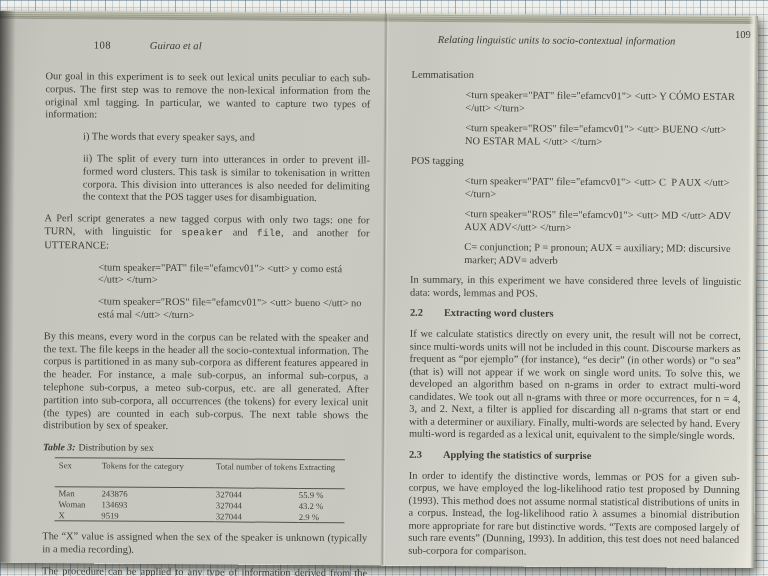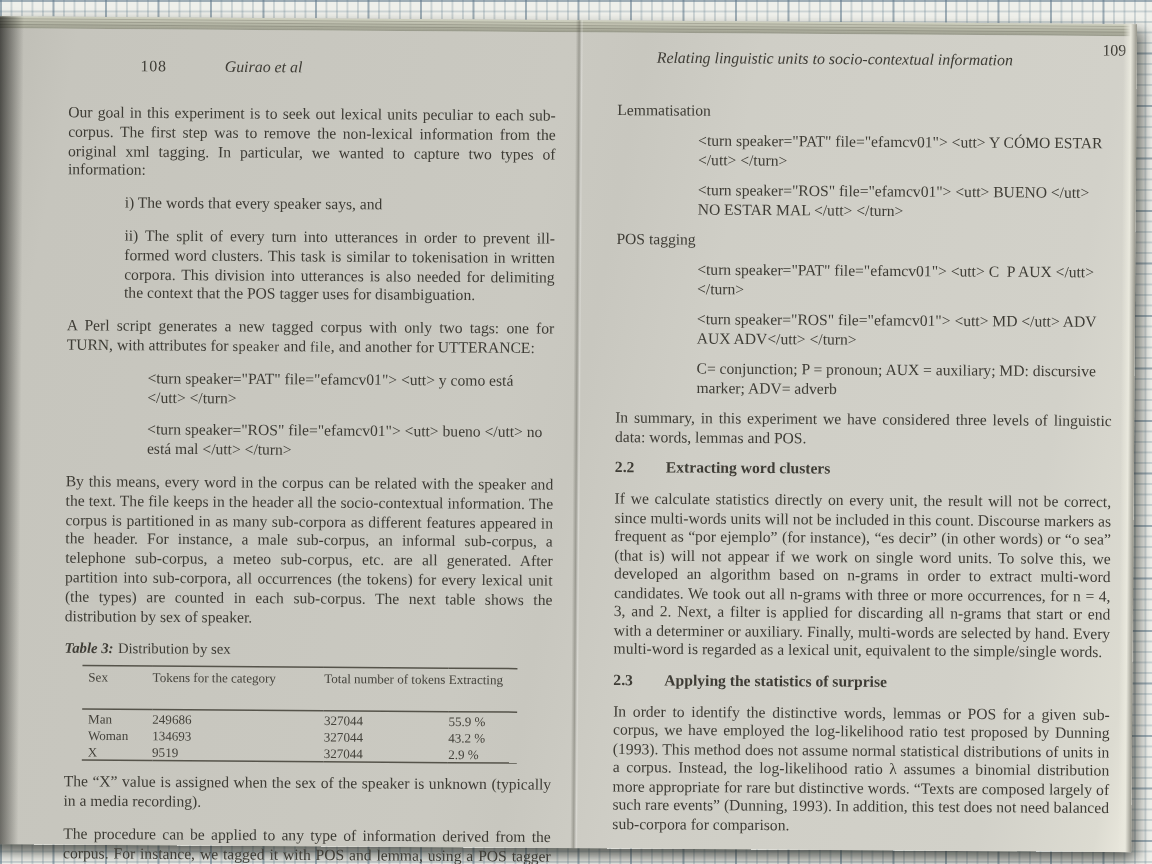--- a/index.html
+++ b/index.html
@@ -47,21 +47,21 @@
   .page-head{font-size:10.6px;margin-bottom:20px;}
   .left-head .pageno{letter-spacing:0.5px;margin-left:48px;}
   .left-head .running{font-style:italic;margin-left:36px;}
   .right-head{position:relative;margin-bottom:24px;}
   .right-head .running{font-style:italic;margin-left:26px;}
   .right-head .pageno{position:absolute;right:-8px;top:-7px;}
   .para{font-size:10.4px;line-height:12.8px;text-align:justify;margin:0 0 9px 0;}
   .page-right .para{line-height:12.5px;margin-bottom:8px;}
   .indent1{margin-left:38px;}
   .code{margin-left:54px;text-align:left;}
-  .mono{font-family:Liberation Serif, serif;font-size:9.6px;letter-spacing:0.3px;}
+  .mono{font-family:Liberation Mono, monospace;font-size:9.6px;letter-spacing:0.3px;}
   .caption{font-size:9.8px;margin:4px 0 5px 0;}
   .caption b{margin-right:3px;font-style:italic;}
   .datatable{
     border-collapse:collapse;table-layout:fixed;width:290px;margin:0 0 9px 12px;
     font-size:8.7px;color:#44423b;
   }
   .datatable thead th{
     font-weight:normal;text-align:left;padding:2px 0 16px 0;
     border-top:1.6px solid #55534a;border-bottom:1px solid #55534a;
   }
@@ -84,40 +84,40 @@
 
   <div class="page page-left">
     <div class="page-head left-head">
       <span class="pageno">108</span>
       <span class="running">Guirao et al</span>
     </div>
 
     <p class="para">Our goal in this experiment is to seek out lexical units peculiar to each sub-corpus. The first step was to remove the non-lexical information from the original xml tagging.  In particular, we wanted to capture two types of information:</p>
     <p class="para indent1">i) The words that every speaker says, and</p>
     <p class="para indent1">ii) The split of every turn into utterances in order to prevent ill-formed word clusters. This task is similar to tokenisation in written corpora. This division into utterances is also needed for delimiting the context that the POS tagger uses for disambiguation.</p>
-    <p class="para"><span>A Perl script generates a new tagged corpus with only two tags: one for TURN, with attributes for </span><span class="mono">speaker</span><span> and </span><span class="mono">file</span><span>, and another for UTTERANCE:</span></p>
+    <p class="para"><span>A Perl script generates a new tagged corpus with only two tags: one for TURN, with linguistic for </span><span class="mono">speaker</span><span> and </span><span class="mono">file</span><span>, and another for UTTERANCE:</span></p>
     <p class="para code">&lt;turn speaker="PAT" file="efamcv01"&gt; &lt;utt&gt; y como está &lt;/utt&gt; &lt;/turn&gt;</p>
     <p class="para code">&lt;turn speaker="ROS" file="efamcv01"&gt; &lt;utt&gt; bueno &lt;/utt&gt; no está mal &lt;/utt&gt; &lt;/turn&gt;</p>
     <p class="para">By this means, every word in the corpus can be related with the speaker and the text. The file keeps in the header all the socio-contextual information. The corpus is partitioned in as many sub-corpora as different features appeared in the header. For instance, a male sub-corpus, an informal sub-corpus, a telephone sub-corpus, a meteo sub-corpus, etc. are all generated. After partition into sub-corpora, all occurrences (the tokens) for every lexical unit (the types) are counted in each sub-corpus. The next table shows the distribution by sex of speaker.</p>
 
     <p class="caption"><b>Table 3:</b><span>Distribution by sex</span></p>
 
     <table class="datatable">
       <thead>
         <tr>
           <th>Sex</th>
           <th>Tokens for the category</th>
           <th>Total number of tokens</th>
           <th>Extracting</th>
         </tr>
       </thead>
       <tbody>
         <tr>
           <td>Man</td>
-          <td>249686</td>
+          <td>243876</td>
           <td>327044</td>
           <td>55.9 %</td>
         </tr>
         <tr>
           <td>Woman</td>
           <td>134693</td>
           <td>327044</td>
           <td>43.2 %</td>
         </tr>
         <tr>

